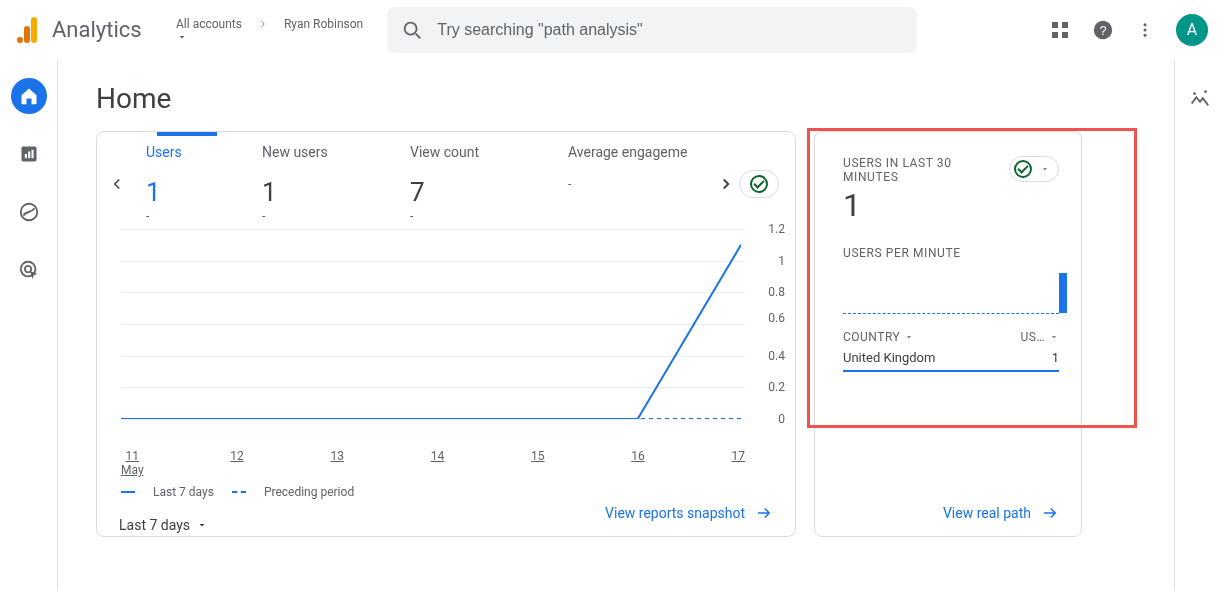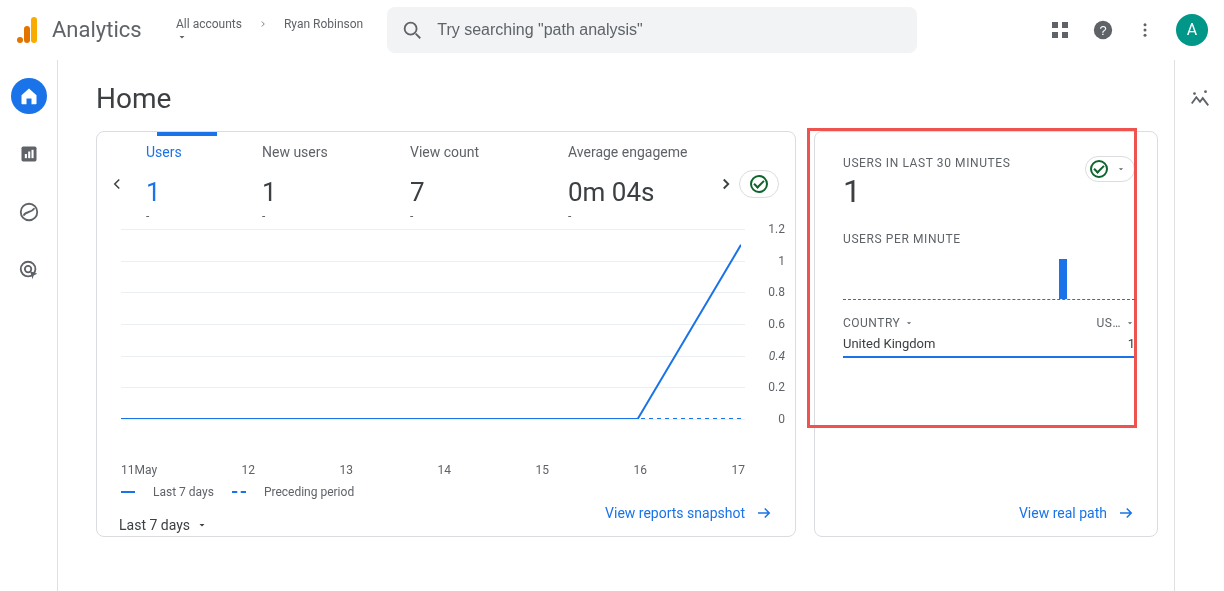--- a/index.html
+++ b/index.html
@@ -29,21 +29,21 @@
   .nav-item { width: 36px; height: 36px; border-radius: 50%; display: flex; align-items: center; justify-content: center; color: #5f6368; }
   .nav-item.active { background: #1a73e8; color: #fff; }
 
   .main { flex: 1; background: #fff; padding: 22px 24px 0 38px; overflow: hidden; position: relative; }
   .page-title { font-size: 28px; color: #3c4043; font-weight: 400; margin-bottom: 16px; }
 
   .cards-row { display: flex; gap: 18px; align-items: flex-start; }
 
   .card { border: 1px solid #dadce0; border-radius: 8px; background: #fff; position: relative; }
   .card-main { width: 700px; height: 406px; }
-  .card-side { width: 344px; height: 406px; }
+  .card-side { width: 268px; height: 406px; }
 
   
   .metrics-row { display: flex; align-items: center; padding: 12px 6px 0 6px; }
   .arrow-btn { width: 36px; display:flex; justify-content:center; color:#3c4043; }
   .metrics { display: flex; flex: 1; }
   .metric { flex: 0 0 auto; padding: 0 16px 0 16px; }
   .metric.m1 { width: 116px; }
   .metric.m2 { width: 148px; }
   .metric.m3 { width: 158px; }
   .metric.m4 { width: 160px; }
@@ -54,21 +54,21 @@
   .metric.active .value { color: #1a73e8; }
   .active-bar { position: absolute; top: 0px; left: 60px; width: 60px; height: 4px; background: #1a73e8; }
   .status-chip { border:1px solid #dadce0; border-radius: 16px; padding: 4px 10px; display:flex; align-items:center; margin-right: 10px;}
   .check-circle { width:18px; height:18px; border:2px solid #0d652d; border-radius:50%; display:flex; align-items:center; justify-content:center; }
   .check-circle::after { content:""; width:8px; height:4px; border-left:2px solid #0d652d; border-bottom:2px solid #0d652d; transform: rotate(-45deg); margin-top:-2px; }
 
   .chart-area { position: relative; height: 220px; margin: 6px 10px 0 24px; }
   .gridline { position: absolute; left: 0; right: 40px; border-top: 1px solid #eceff1; }
   .ylabel { position: absolute; right: 0; font-size: 12px; color: #5f6368; transform: translateY(-50%); }
   .xlabels { position: absolute; left: 0; right: 40px; bottom: -28px; display:flex; justify-content: space-between; font-size: 12px; color:#5f6368; }
-  .xlabels .col { display:flex; flex-direction:row; align-items:center; }
+  .xlabels .col { display:flex; flex-direction:column; align-items:center;text-decoration:underline; }
   .legend { display:flex; gap: 18px; margin: 36px 0 0 24px; font-size: 12px; color:#5f6368; align-items:center; }
   .legend .sw { width: 14px; border-top: 2px solid #1a73e8; display:inline-block; }
   .legend .sw.dash { border-top: 2px dashed #1a73e8; }
 
   .date-range { margin: 18px 0 0 22px; font-size: 14px; color:#3c4043; display:flex; align-items:center; gap:6px; }
 
   .card-footer { position:absolute; bottom: 14px; right: 22px; display:flex; align-items:center; gap:10px; color:#1a73e8; font-size:14px; }
 
   
   .highlight { position:absolute; border:3px solid #ef5350; pointer-events:none; }
@@ -216,43 +216,42 @@
               <div class="value">1</div>
               <div class="sub">-</div>
             </div>
             <div class="metric m3">
               <div class="label">View count</div>
               <div class="value">7</div>
               <div class="sub">-</div>
             </div>
             <div class="metric m4">
               <div class="label">Average engageme</div>
-              <div class="value">0m 04s</div>
               <div class="sub">-</div>
             </div>
           </div>
           <div class="arrow-btn">
             <svg width="18" height="18" viewBox="0 0 24 24">
                 <path d="M9 6l6 6-6 6" fill="none" stroke="#3c4043" stroke-width="2.5"></path>
               </svg>
           </div>
           <div class="status-chip">
             <span class="check-circle"></span>
           </div>
         </div>
 
         <div class="chart-area" id="chart-area">
             <div class="gridline" style="top: 190px;"></div>
             <div class="ylabel" style="top: 190px;">0</div>
             <div class="gridline" style="top: 158.333px;"></div>
             <div class="ylabel" style="top: 158.333px;">0.2</div>
             <div class="gridline" style="top: 126.667px;"></div>
-            <div class="ylabel" style="top: 126.667px; font-style: italic;">0.4</div>
+            <div class="ylabel" style="top: 126.667px;">0.4</div>
             <div class="gridline" style="top: 95px;"></div>
-            <div class="ylabel" style="top: 95px;">0.6</div>
+            <div class="ylabel" style="top: 89px;">0.6</div>
             <div class="gridline" style="top: 63.3333px;"></div>
             <div class="ylabel" style="top: 63.3333px;">0.8</div>
             <div class="gridline" style="top: 31.6667px;"></div>
             <div class="ylabel" style="top: 31.6667px;">1</div>
             <div class="gridline" style="top: 0px;"></div>
             <div class="ylabel" style="top: 0px;">1.2</div>
             <svg width="620" height="190" style="position: absolute; left: 0px; top: 0px;">
               <polyline points="0,190 103.33333333333333,190 206.66666666666666,190 310,190 413.3333333333333,190 516.6666666666667,190 620,15.833333333333314" fill="none" stroke="#1a73e8" stroke-width="2"></polyline>
               <polyline points="0,190 103.33333333333333,190 206.66666666666666,190 310,190 413.3333333333333,190 516.6666666666667,190 620,190" fill="none" stroke="#1a73e8" stroke-width="2" stroke-dasharray="4 4"></polyline>
             </svg>

